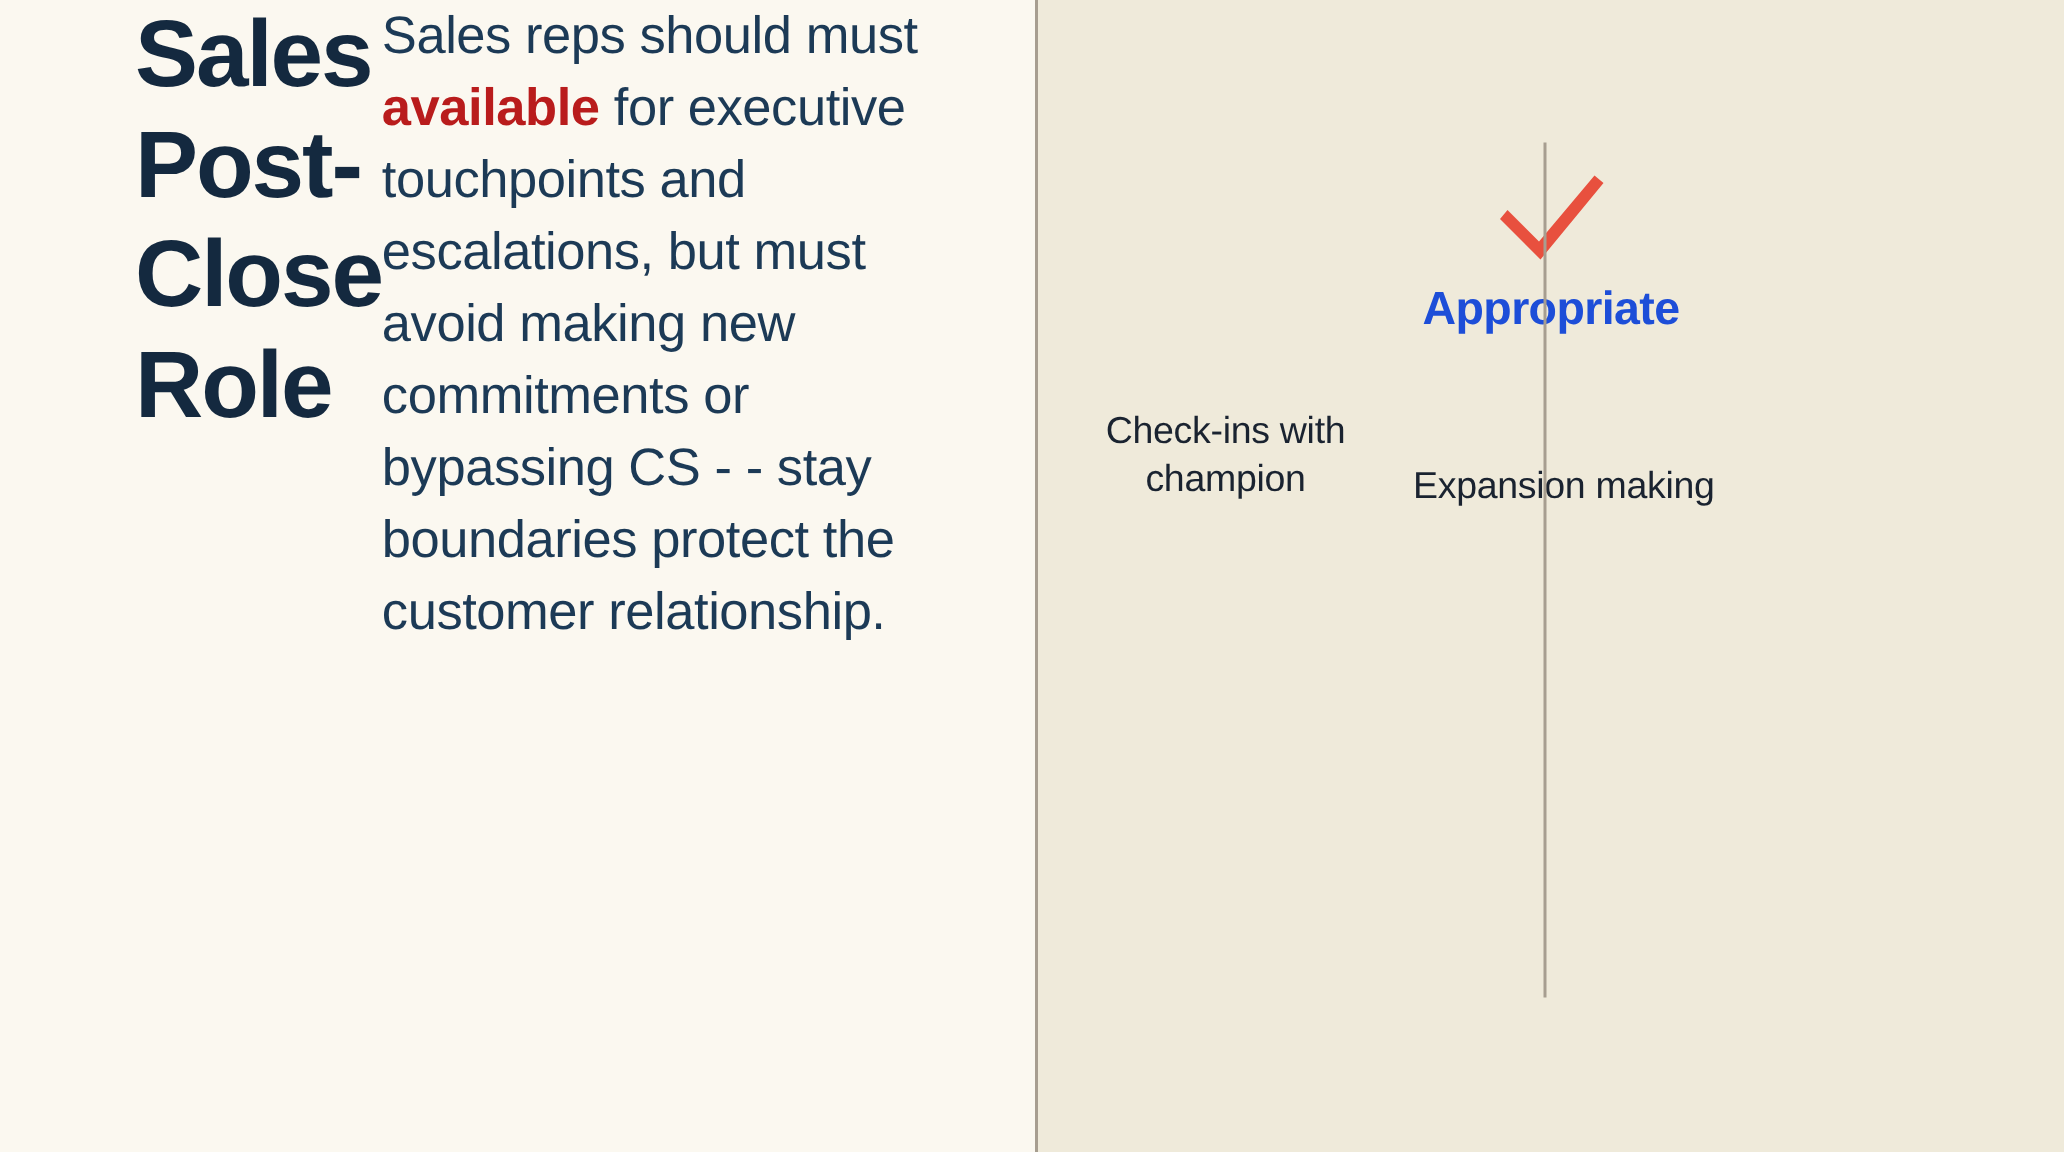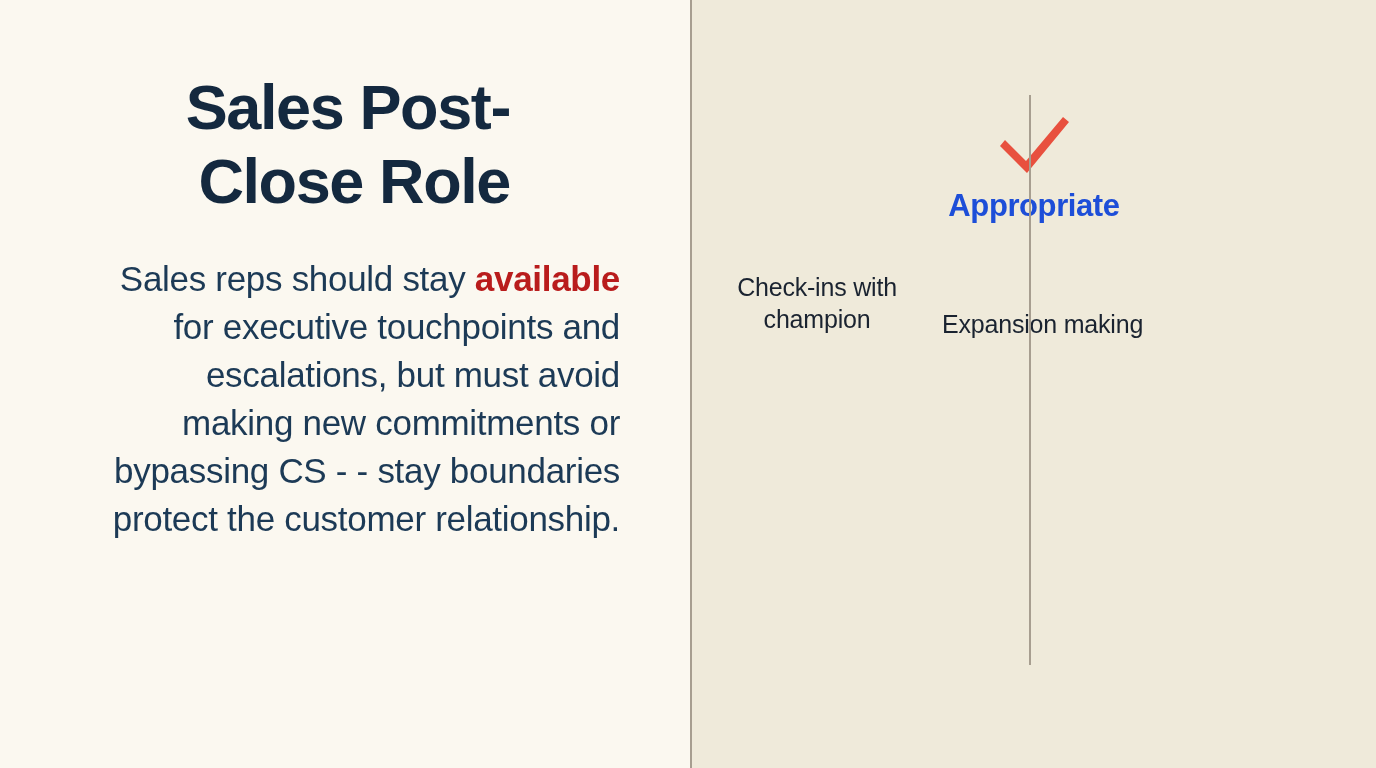--- a/index.html
+++ b/index.html
@@ -24,24 +24,23 @@
     background:#FBF8F0;
   }
 
   
   .left-panel {
     width:690px;
     height:614px;
     background:#FBF8F0;
     padding:0 70px 0 90px;
     display:flex;
-    flex-direction:column;
+    flex-direction:row;
     justify-content:center;
     flex:0 0 690px;
-    text-align:right;
   }
 
   .title {
     font-size:63px;
     font-weight:bold;
     line-height:1.17;
     letter-spacing:-1.4px;
     color:#14293F;
     margin-bottom:36px;
     max-width:420px;
@@ -133,21 +132,21 @@
 
   svg { display:block; }
 </style>
 </head>
 <body>
 
 <div class="slide">
 
   <div class="left-panel">
     <h1 class="title">Sales Post-Close Role</h1>
-    <p class="body-text"><span>Sales reps should stay </span><b>available</b><span> for executive touchpoints and escalations, but must avoid making new commitments or bypassing CS - - stay boundaries protect the customer relationship.</span></p>
+    <p class="body-text"><span>Sales reps should must </span><b>available</b><span> for executive touchpoints and escalations, but must avoid making new commitments or bypassing CS - - stay boundaries protect the customer relationship.</span></p>
   </div>
 
   <div class="main-divider"></div>
 
   <div class="right-panel">
 
     <div class="col-divider"></div>
 
     <div class="column">
       <div class="col-icon">

